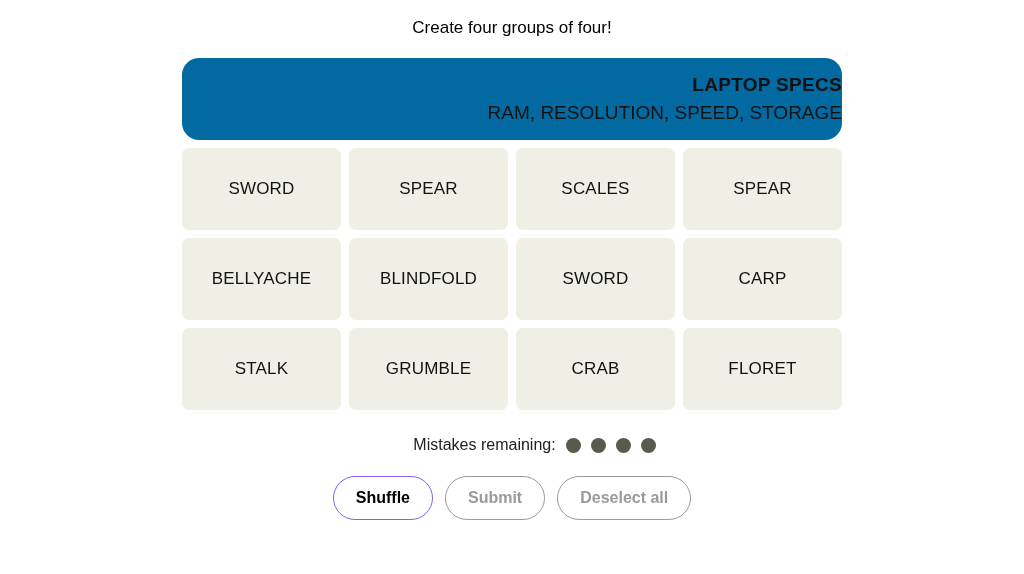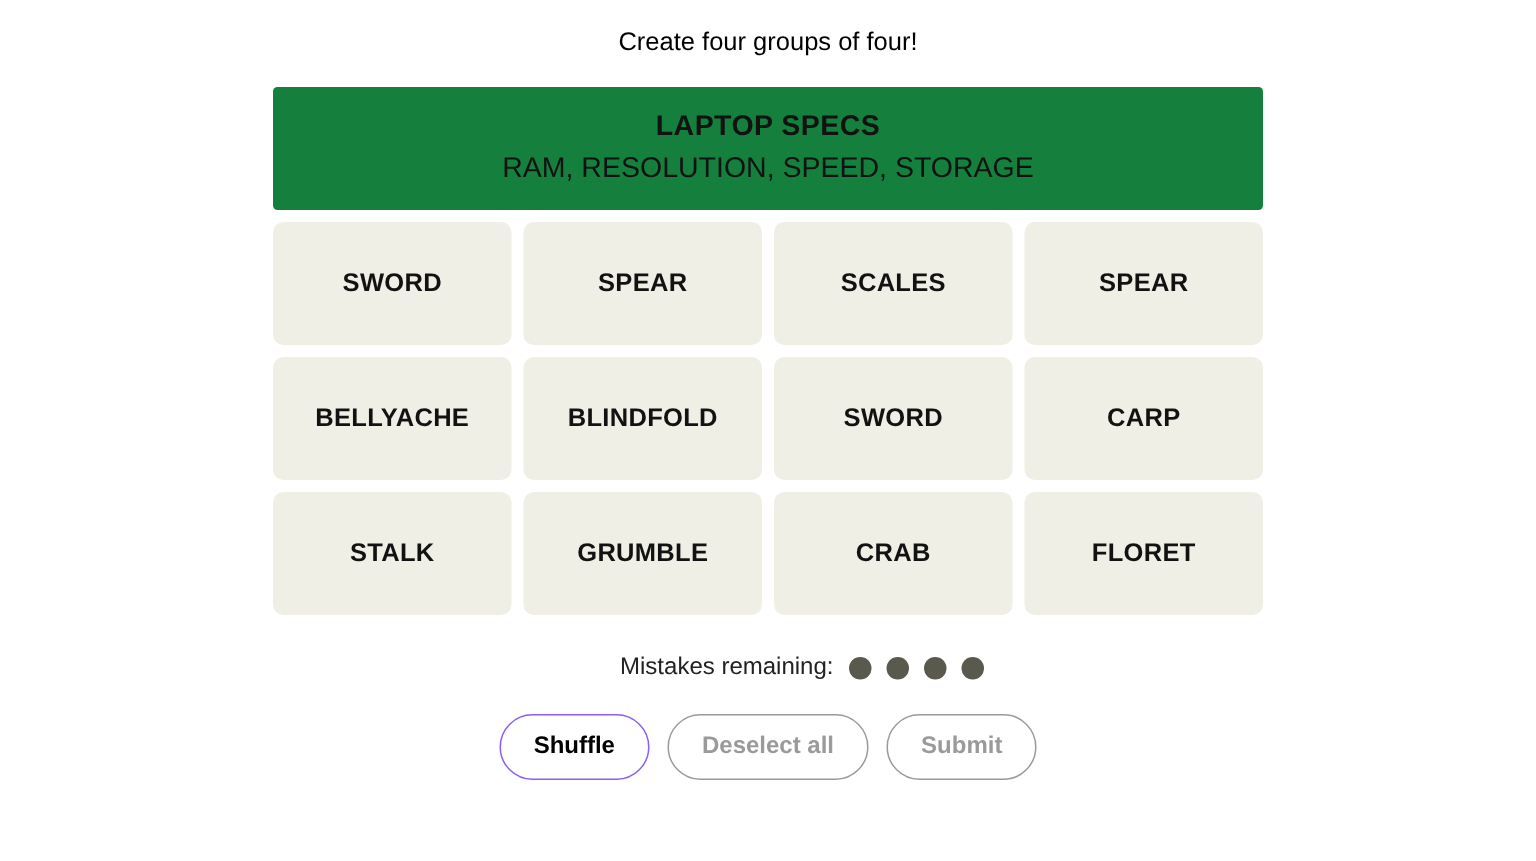--- a/index.html
+++ b/index.html
@@ -23,25 +23,25 @@
       margin-bottom: 20px;
     }
     .board {
       width: 660px;
       display: flex;
       flex-direction: column;
       gap: 8px;
     }
     .solved-bar {
       width: 100%;
-      background: #15803d;
-      border-radius: 3px;
+      background: #0369a1;
+      border-radius: 17px;
       display: flex;
       flex-direction: column;
-      align-items: center;
+      align-items: flex-end;
       justify-content: center;
       height: 82px;
       color: #121212;
     }
     .solved-category {
       font-weight: 700;
       font-size: 19px;
       letter-spacing: 0.3px;
     }
     .solved-words {
@@ -55,21 +55,21 @@
       gap: 8px;
     }
     .tile {
       background: #efefe6;
       border: none;
       border-radius: 7px;
       height: 82px;
       display: flex;
       align-items: center;
       justify-content: center;
-      font-weight: 700;
+      font-weight: 400;
       font-size: 17px;
       color: #121212;
       cursor: pointer;
       letter-spacing: 0.2px;
       text-align: center;
     }
     .mistakes {
       margin-top: 26px;
       display: flex;
       align-items: center;
@@ -151,15 +151,15 @@
   <span class="dots">
     <span class="dot"></span>
     <span class="dot"></span>
     <span class="dot"></span>
     <span class="dot"></span>
   </span>
 </div>
 
 <div class="controls">
   <button class="ctrl-btn primary">Shuffle</button>
+  <button class="ctrl-btn disabled">Submit</button>
   <button class="ctrl-btn disabled">Deselect all</button>
-  <button class="ctrl-btn disabled">Submit</button>
 </div>
 
 </body></html>

